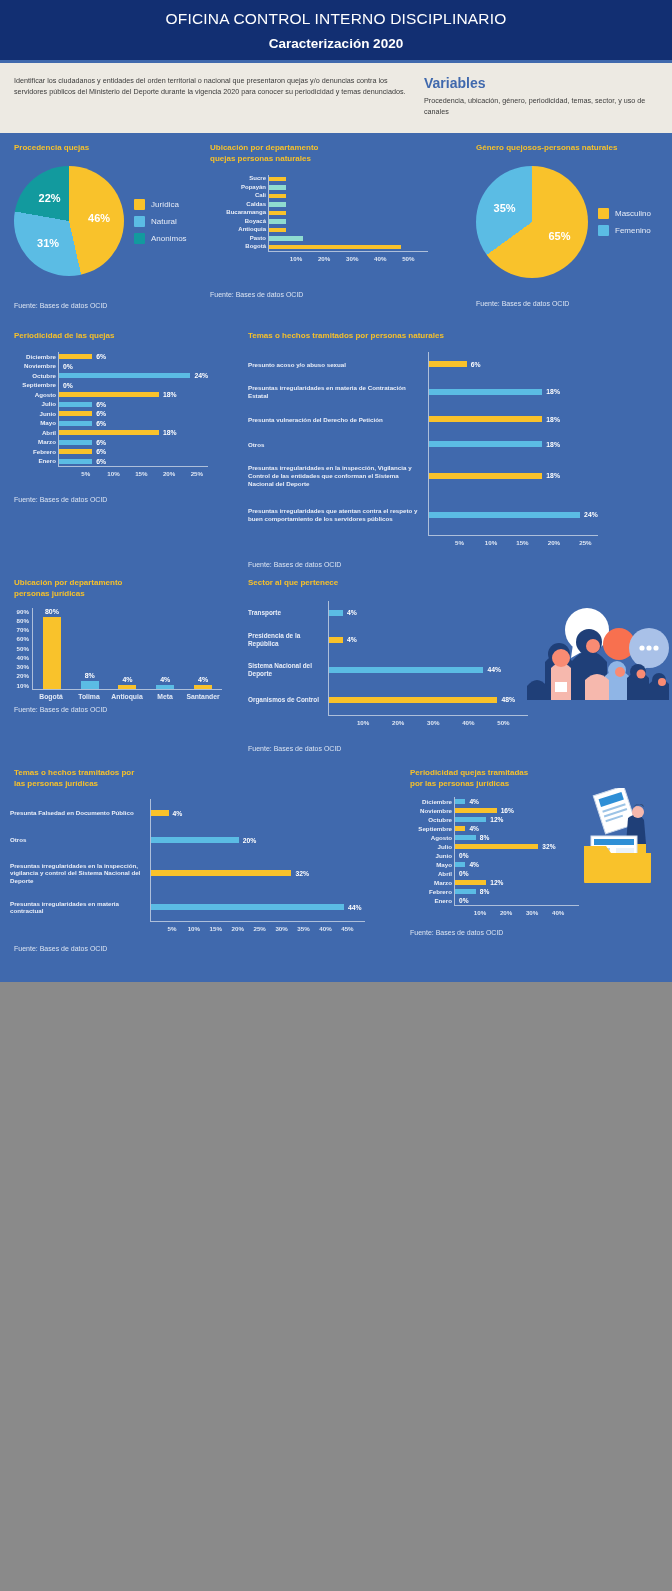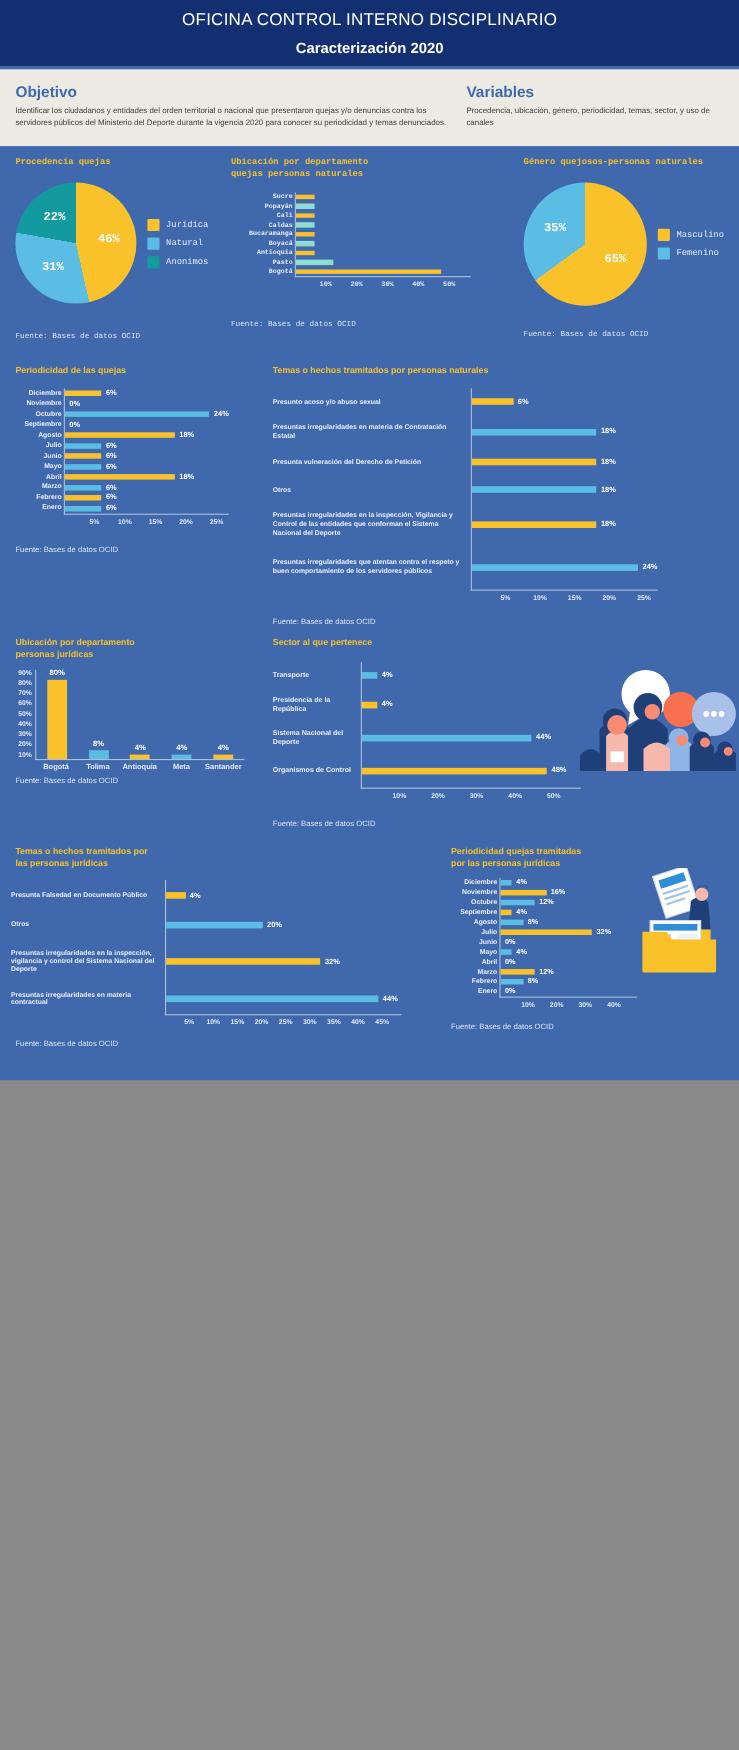--- a/index.html
+++ b/index.html
@@ -91,32 +91,31 @@
 <div class="page">
 
   <div class="header">
     <h1>OFICINA CONTROL INTERNO DISCIPLINARIO</h1>
     <h2>Caracterización 2020</h2>
   </div>
   <div class="band"></div>
 
   <div class="intro">
     <div class="col-a">
-      <h3>Objetivo</h3>
       <p>Identificar los ciudadanos y entidades del orden territorial o nacional que presentaron quejas y/o denuncias contra los servidores públicos del Ministerio del Deporte durante la vigencia 2020 para conocer su periodicidad y temas denunciados.</p>
     </div>
     <div class="col-b">
       <h3>Variables</h3>
       <p>Procedencia, ubicación, género, periodicidad, temas, sector, y uso de canales</p>
     </div>
   </div>
   <div class="topstrip"></div>
 
 
-  <div class="row" style="padding:0 0 0 14px;font-family:Liberation Mono, monospace;">
+  <div class="row" style="padding:0 0 0 14px;">
 
     <div style="width:196px;">
       <div class="chart-title">Procedencia quejas</div>
       <div class="pie-wrap" style="margin-top:12px;">
         <div id="pie-procedencia" class="pie" style="width: 110px; height: 110px; background: conic-gradient(rgb(249, 194, 43) 0deg, rgb(249, 194, 43) 167.273deg, rgb(91, 188, 228) 167.273deg, rgb(91, 188, 228) 280deg, rgb(18, 154, 158) 280deg, rgb(18, 154, 158) 360deg);">
             <div class="pie-label" style="left: 85.0636px; top: 51.6471px;">46%</div>
             <div class="pie-label" style="left: 34.1251px; top: 76.893px;">31%</div>
             <div class="pie-label" style="left: 35.5557px; top: 31.8272px;">22%</div>
           </div>
         <div class="legend" id="legend-procedencia">

